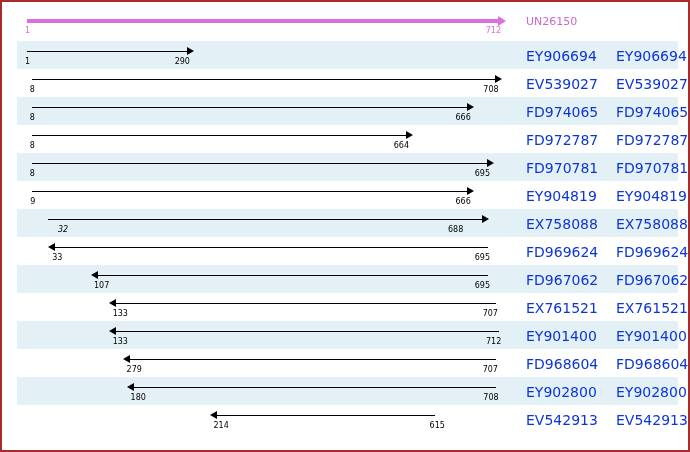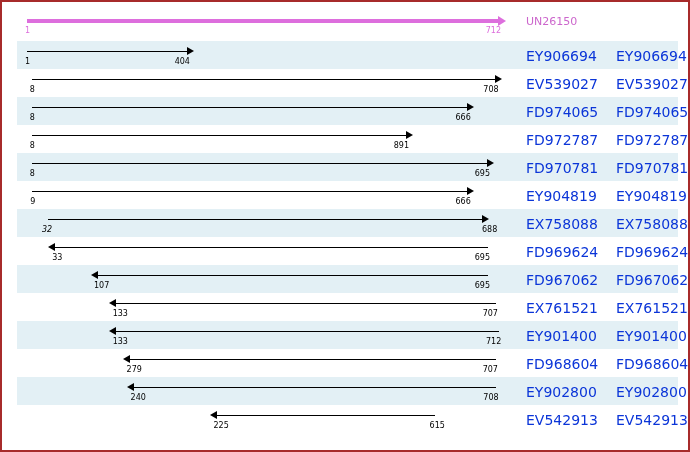--- a/index.html
+++ b/index.html
@@ -108,21 +108,21 @@
     <div class="qlabel right" style="left: 475px; width: 24px;">712</div>
     <div id="query-title">UN26150</div>
   </div>
 
   <div id="rows">
       <div class="row" style="top: 39px;">
         <div class="rowband"></div>
         <div class="hitline" style="left: 25px; width: 160.653px;"></div>
         <div class="arrowhead right" style="left: 184.653px;"></div>
         <div class="coord" style="left: 23px;">1</div>
-        <div class="coord" style="left: 172.653px;">404</div>
+        <div class="coord" style="left: 172.653px;">290</div>
         <div class="acc c1">EY906694</div>
         <div class="acc c2">EY906694</div>
       </div>
       <div class="row" style="top: 67px;">
         <div class="rowband plain"></div>
         <div class="hitline" style="left: 29.647px; width: 464.698px;"></div>
         <div class="arrowhead right" style="left: 493.345px;"></div>
         <div class="coord" style="left: 27.647px;">8</div>
         <div class="coord" style="left: 481.345px;">708</div>
         <div class="acc c1">EV539027</div>
@@ -135,21 +135,21 @@
         <div class="coord" style="left: 27.647px;">8</div>
         <div class="coord" style="left: 453.463px;">666</div>
         <div class="acc c1">FD974065</div>
         <div class="acc c2">FD974065</div>
       </div>
       <div class="row" style="top: 123px;">
         <div class="rowband plain"></div>
         <div class="hitline" style="left: 29.647px; width: 375.077px;"></div>
         <div class="arrowhead right" style="left: 403.724px;"></div>
         <div class="coord" style="left: 27.647px;">8</div>
-        <div class="coord" style="left: 391.724px;">891</div>
+        <div class="coord" style="left: 391.724px;">664</div>
         <div class="acc c1">FD972787</div>
         <div class="acc c2">FD972787</div>
       </div>
       <div class="row" style="top: 151px;">
         <div class="rowband"></div>
         <div class="hitline" style="left: 29.647px; width: 456.068px;"></div>
         <div class="arrowhead right" style="left: 484.714px;"></div>
         <div class="coord" style="left: 27.647px;">8</div>
         <div class="coord" style="left: 472.714px;">695</div>
         <div class="acc c1">FD970781</div>
@@ -161,22 +161,22 @@
         <div class="arrowhead right" style="left: 465.463px;"></div>
         <div class="coord" style="left: 28.3108px;">9</div>
         <div class="coord" style="left: 453.463px;">666</div>
         <div class="acc c1">EY904819</div>
         <div class="acc c2">EY904819</div>
       </div>
       <div class="row" style="top: 207px;">
         <div class="rowband"></div>
         <div class="hitline" style="left: 45.5795px; width: 435.488px;"></div>
         <div class="arrowhead right" style="left: 480.068px;"></div>
-        <div class="coord" style="left: 40px; font-style: italic;">32</div>
-        <div class="coord" style="left: 480px;">688</div>
+        <div class="coord" style="left: 56px; font-style: italic;">32</div>
+        <div class="coord" style="left: 446px;">688</div>
         <div class="acc c1">EX758088</div>
         <div class="acc c2">EX758088</div>
       </div>
       <div class="row" style="top: 235px;">
         <div class="rowband plain"></div>
         <div class="hitline" style="left: 52.218px; width: 433.496px;"></div>
         <div class="arrowhead left" style="left: 46.218px;"></div>
         <div class="coord" style="left: 50.218px;">33</div>
         <div class="coord" style="left: 472.714px;">695</div>
         <div class="acc c1">FD969624</div>
@@ -215,29 +215,29 @@
         <div class="arrowhead left" style="left: 120.57px;"></div>
         <div class="coord" style="left: 124.57px;">279</div>
         <div class="coord" style="left: 480.681px;">707</div>
         <div class="acc c1">FD968604</div>
         <div class="acc c2">FD968604</div>
       </div>
       <div class="row" style="top: 375px;">
         <div class="rowband"></div>
         <div class="hitline" style="left: 130.553px; width: 363.792px;"></div>
         <div class="arrowhead left" style="left: 124.553px;"></div>
-        <div class="coord" style="left: 128.553px;">240</div>
+        <div class="coord" style="left: 128.553px;">180</div>
         <div class="coord" style="left: 481.345px;">708</div>
         <div class="acc c1">EY902800</div>
         <div class="acc c2">EY902800</div>
       </div>
       <div class="row" style="top: 403px;">
         <div class="rowband plain"></div>
         <div class="hitline" style="left: 213.534px; width: 219.072px;"></div>
         <div class="arrowhead left" style="left: 207.534px;"></div>
-        <div class="coord" style="left: 211.534px;">225</div>
+        <div class="coord" style="left: 211.534px;">214</div>
         <div class="coord" style="left: 419.606px; padding-left: 8px;">615</div>
         <div class="acc c1">EV542913</div>
         <div class="acc c2">EV542913</div>
       </div>
     </div>
 
 </div>
 
 </body></html>

